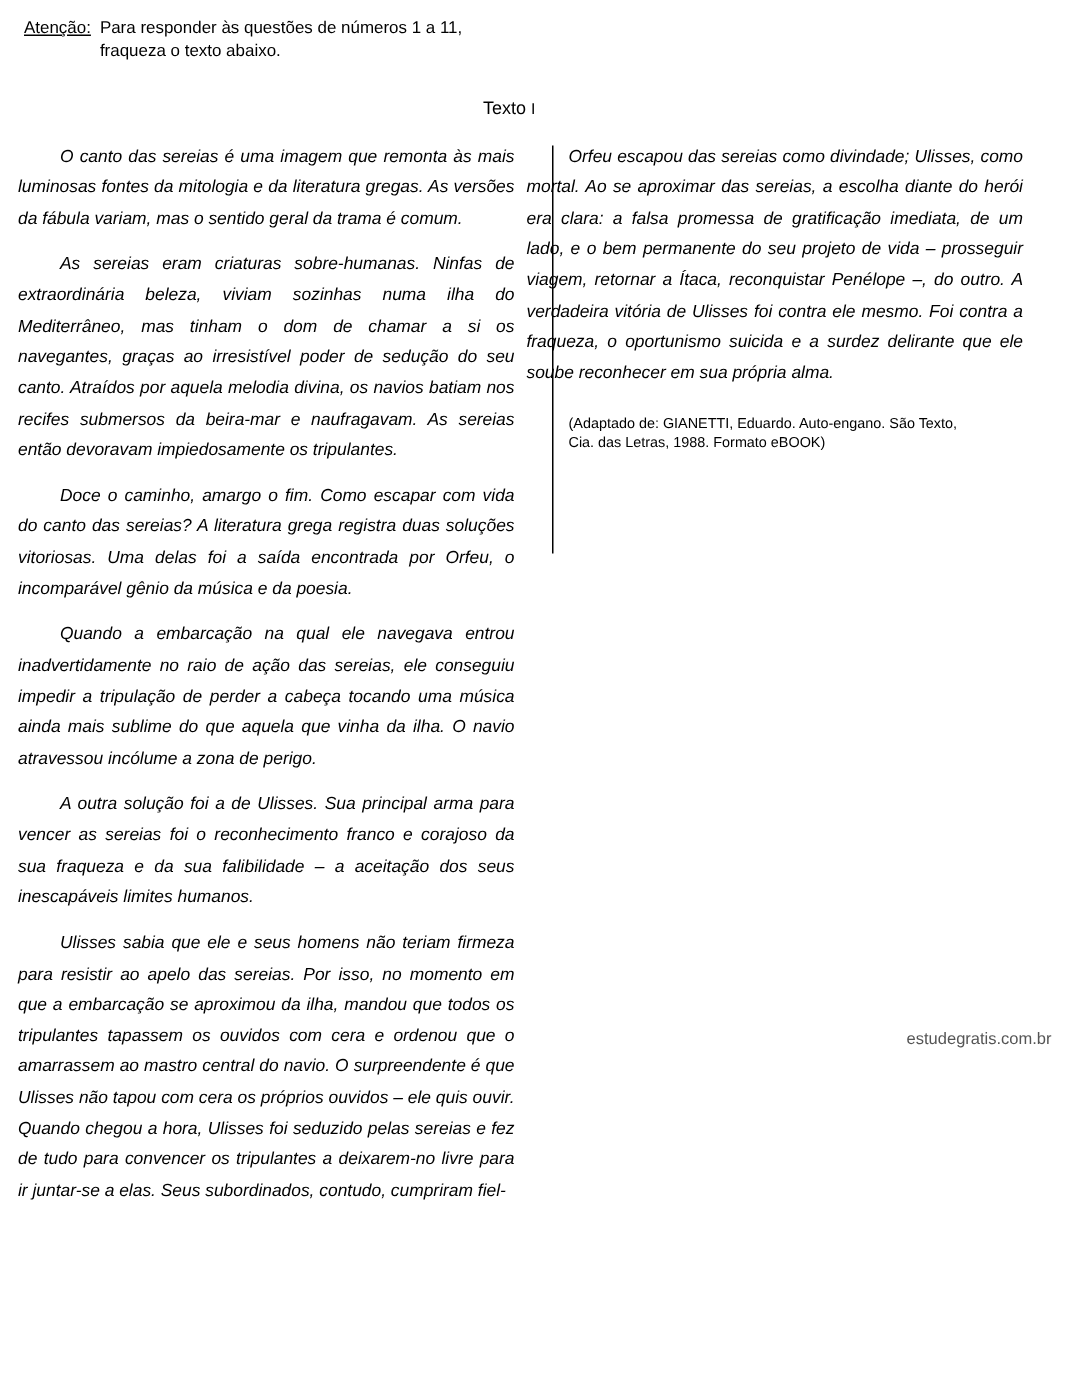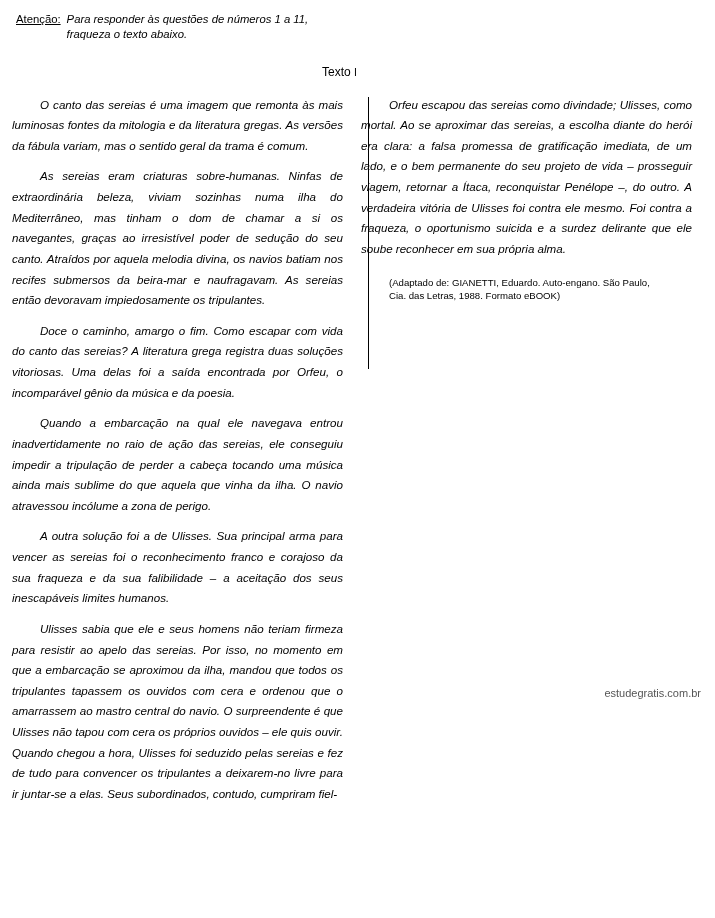--- a/index.html
+++ b/index.html
@@ -32,41 +32,40 @@
   }
   .attention-label {
     text-decoration: underline;
     white-space: nowrap;
     margin-right: 6px;
     flex: 0 0 auto;
   }
   .attention-text {
     text-align: justify;
     max-width: 318px;
-    font-style: italic;
   }
   .attention-text span {
     display: block;
   }
   
   .texto-title {
     text-align: right;
     font-size: 12px;
     margin: 22px 0 0 0;
     width: 345px;
   }
   .texto-title .numeral {
     font-size: 10.5px;
   }
   
   .columns {
     position: relative;
     margin-top: 16px;
     display: flex;
-    gap: 18px;
+    gap: 8px;
   }
   .col {
     width: 331px;
     font-style: italic;
     font-size: 11.6px;
     line-height: 1.78;
     text-align: justify;
   }
   .col p {
     margin: 0 0 0 0;
@@ -130,20 +129,20 @@
       <p>As sereias eram criaturas sobre-humanas. Ninfas de extraordinária beleza, viviam sozinhas numa ilha do Mediterrâneo, mas tinham o dom de chamar a si os navegantes, graças ao irresistível poder de sedução do seu canto. Atraídos por aquela melodia divina, os navios batiam nos recifes submersos da beira-mar e naufragavam. As sereias então devoravam impiedosamente os tripulantes.</p>
       <p>Doce o caminho, amargo o fim. Como escapar com vida do canto das sereias? A literatura grega registra duas soluções vitoriosas. Uma delas foi a saída encontrada por Orfeu, o incomparável gênio da música e da poesia.</p>
       <p>Quando a embarcação na qual ele navegava entrou inadvertidamente no raio de ação das sereias, ele conseguiu impedir a tripulação de perder a cabeça tocando uma música ainda mais sublime do que aquela que vinha da ilha. O navio atravessou incólume a zona de perigo.</p>
       <p>A outra solução foi a de Ulisses. Sua principal arma para vencer as sereias foi o reconhecimento franco e corajoso da sua fraqueza e da sua falibilidade – a aceitação dos seus inescapáveis limites humanos.</p>
       <p>Ulisses sabia que ele e seus homens não teriam firmeza para resistir ao apelo das sereias. Por isso, no momento em que a embarcação se aproximou da ilha, mandou que todos os tripulantes tapassem os ouvidos com cera e ordenou que o amarrassem ao mastro central do navio. O surpreendente é que Ulisses não tapou com cera os próprios ouvidos – ele quis ouvir. Quando chegou a hora, Ulisses foi seduzido pelas sereias e fez de tudo para convencer os tripulantes a deixarem-no livre para ir juntar-se a elas. Seus subordinados, contudo, cumpriram fiel-</p>
     </div>
 
     <div class="col">
       <p>Orfeu escapou das sereias como divindade; Ulisses, como mortal. Ao se aproximar das sereias, a escolha diante do herói era clara: a falsa promessa de gratificação imediata, de um lado, e o bem permanente do seu projeto de vida – prosseguir viagem, retornar a Ítaca, reconquistar Penélope –, do outro. A verdadeira vitória de Ulisses foi contra ele mesmo. Foi contra a fraqueza, o oportunismo suicida e a surdez delirante que ele soube reconhecer em sua própria alma.</p>
       <div class="credit">
-        <div>(Adaptado de: GIANETTI, Eduardo.  Auto-engano. São Paulo,</div>
+        <div>(Adaptado de: GIANETTI, Eduardo.  Auto-engano. São Texto,</div>
         <div>Cia. das Letras, 1988. Formato eBOOK)</div>
       </div>
     </div>
   </div>
 
   <div class="footer">estudegratis.com.br</div>
 </div>
 
 </body></html>

